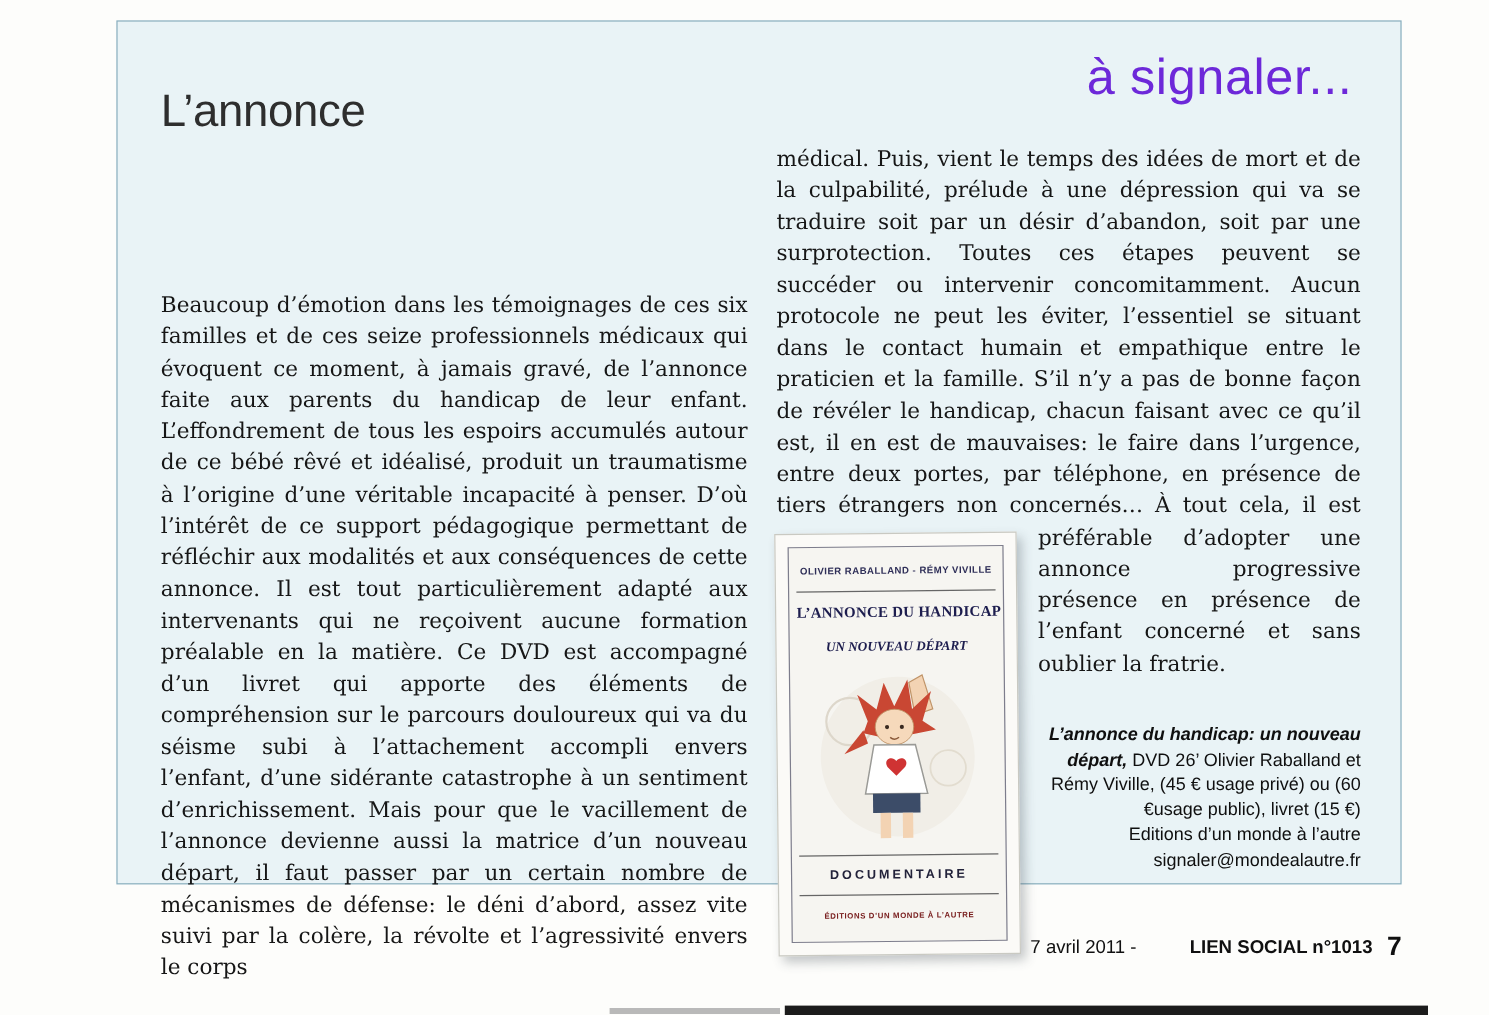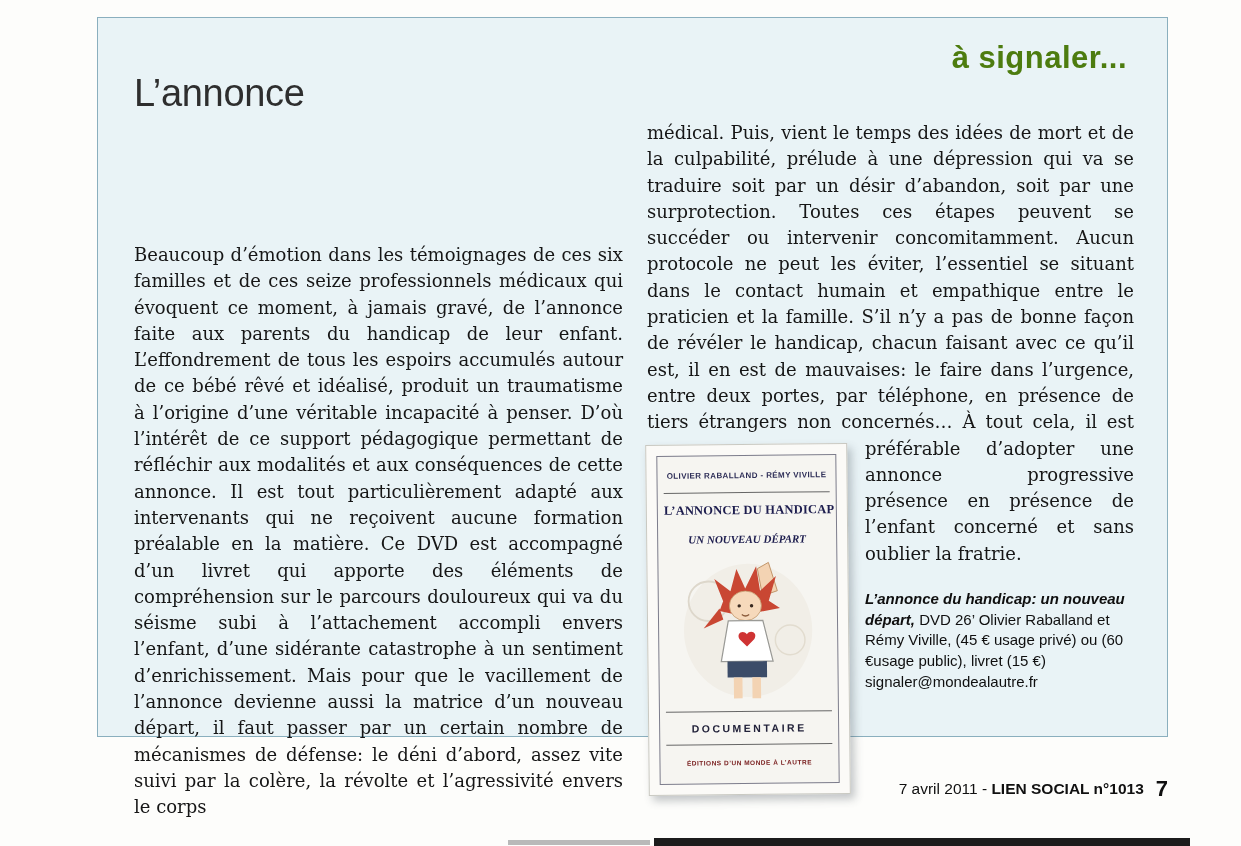--- a/index.html
+++ b/index.html
@@ -13,23 +13,23 @@
   .panel {
     position:absolute; left:97px; top:17px;
     width:1071px; height:720px;
     background:#e9f3f6;
     border:1px solid #8aafbe;
     box-sizing:border-box;
   }
   .section-label {
     position:absolute; top:22px; right:40px;
     font-family:"Liberation Sans", sans-serif;
-    font-weight:bold;
-    font-size:31px;
-    color:#4d7c0f;
+    font-weight:normal;
+    font-size:42px;
+    color:#6d28d9;
     letter-spacing:0.5px;
   }
   .article-title {
     position:absolute; left:36px; top:52px;
     font-family:"Liberation Sans", sans-serif;
     font-size:38px; line-height:47px;
     color:#2e2e2e;
     letter-spacing:-0.3px;
   }
   .col-left {
@@ -95,36 +95,36 @@
   }
   .dvd-publisher {
     font-family:"Liberation Sans", sans-serif;
     font-size:6.5px; font-weight:bold;
     color:#7a2020;
     letter-spacing:0.5px;
     margin-top:5px;
   }
   .caption {
     margin-left:218px;
-    margin-top:22px;
+    margin-top:36px;
     font-family:"Liberation Sans", sans-serif;
     font-size:15px; line-height:20.5px;
     color:#0f0f0f;
-    text-align:left;
+    text-align:right;
   }
   .caption-title { font-weight:bold; font-style:italic; }
   .caption-line { margin-top:1px; }
   .footer {
     position:absolute; top:776px; right:73px;
     font-family:"Liberation Sans", sans-serif;
     color:#101010;
     font-size:15.5px;
     white-space:nowrap;
   }
-  .footer .issue-name { font-weight:bold; }
+  .footer .issue-name { font-weight:bold;margin-left:40px; }
   .footer .page-number {
     font-weight:bold; font-size:22px;
     margin-left:12px;
     vertical-align:-2px;
   }
   .scan-bar-1 {
     position:absolute; left:508px; top:840px; width:142px; height:5px;
     background:#b9b9b9;
   }
   .scan-bar-2 {
@@ -176,20 +176,21 @@
               </svg>
             </span>
             <span class="dvd-genre" style="display:block">DOCUMENTAIRE</span>
             <span class="dvd-publisher" style="display:block">ÉDITIONS D’UN MONDE À L’AUTRE</span>
         </span>
           </span><span>cela, il est préférable d’adopter une annonce progressive présence en présence de l’enfant concerné et sans oublier la fratrie.</span>
       </p>
 
       <div class="caption">
         <span class="caption-title">L’annonce du handicap: un nouveau départ,</span><span> DVD 26’ Olivier Raballand et Rémy Viville, (45 € usage privé) ou (60 €usage public), livret (15 €)</span>
+        <div class="caption-line">Editions d’un monde à l’autre</div>
         <div class="caption-line">signaler@mondealautre.fr</div>
       </div>
     </div>
 
   </div>
 
   <div class="footer">
     <span>7 avril 2011 - </span><span class="issue-name">LIEN SOCIAL n°1013</span><span class="page-number">7</span>
   </div>
 

